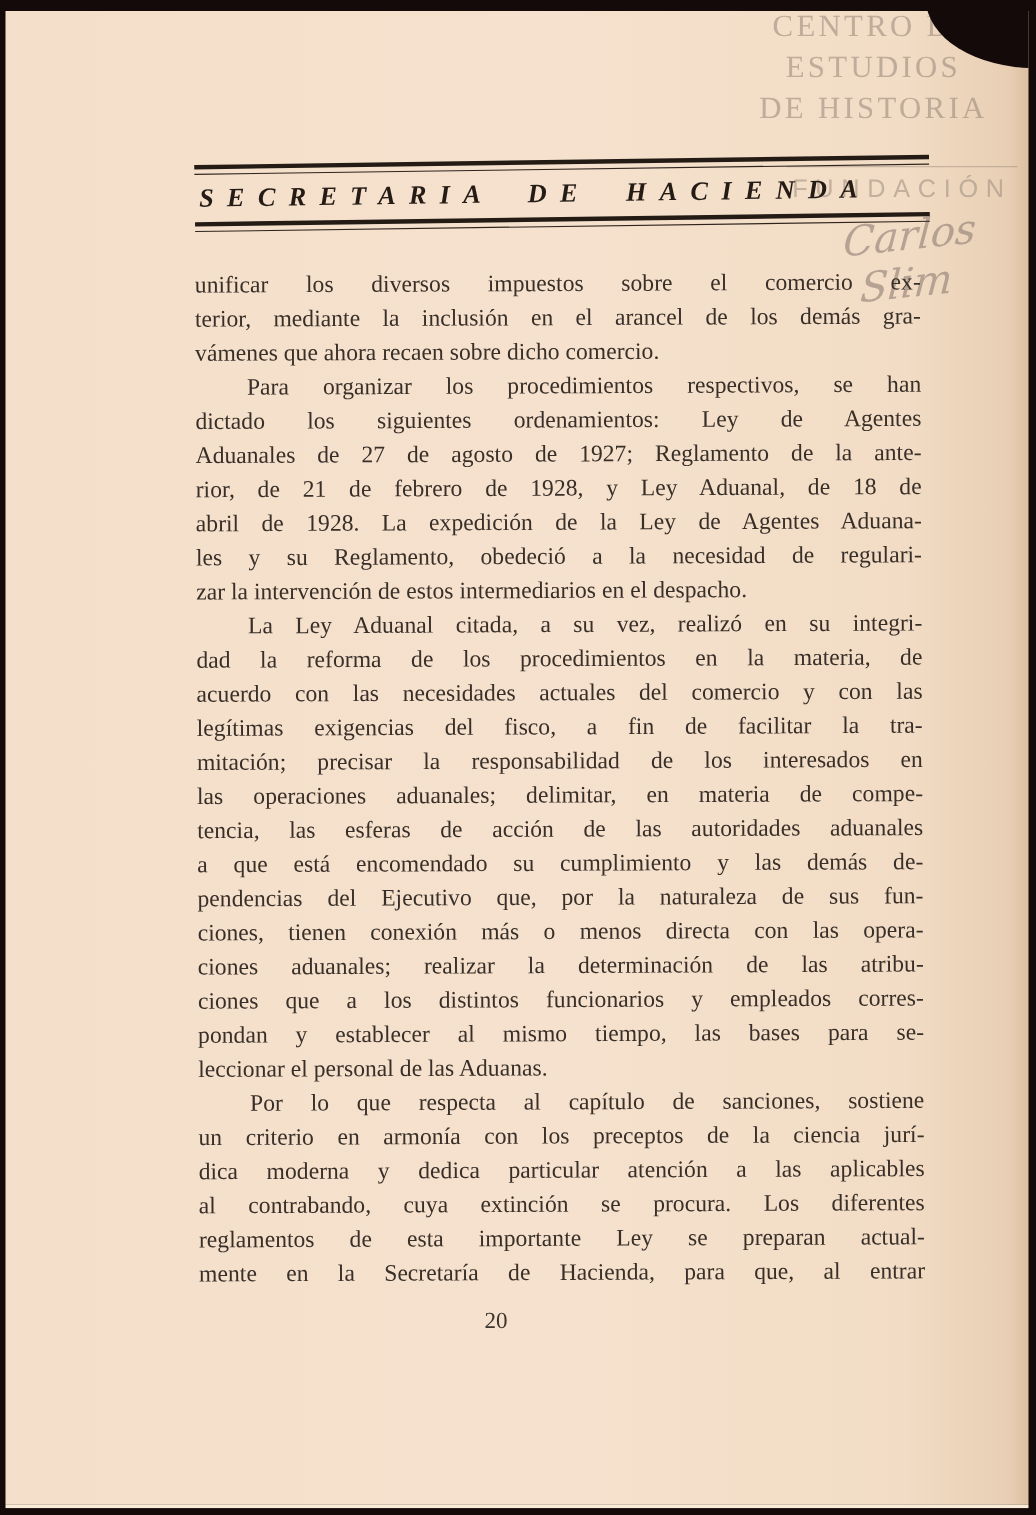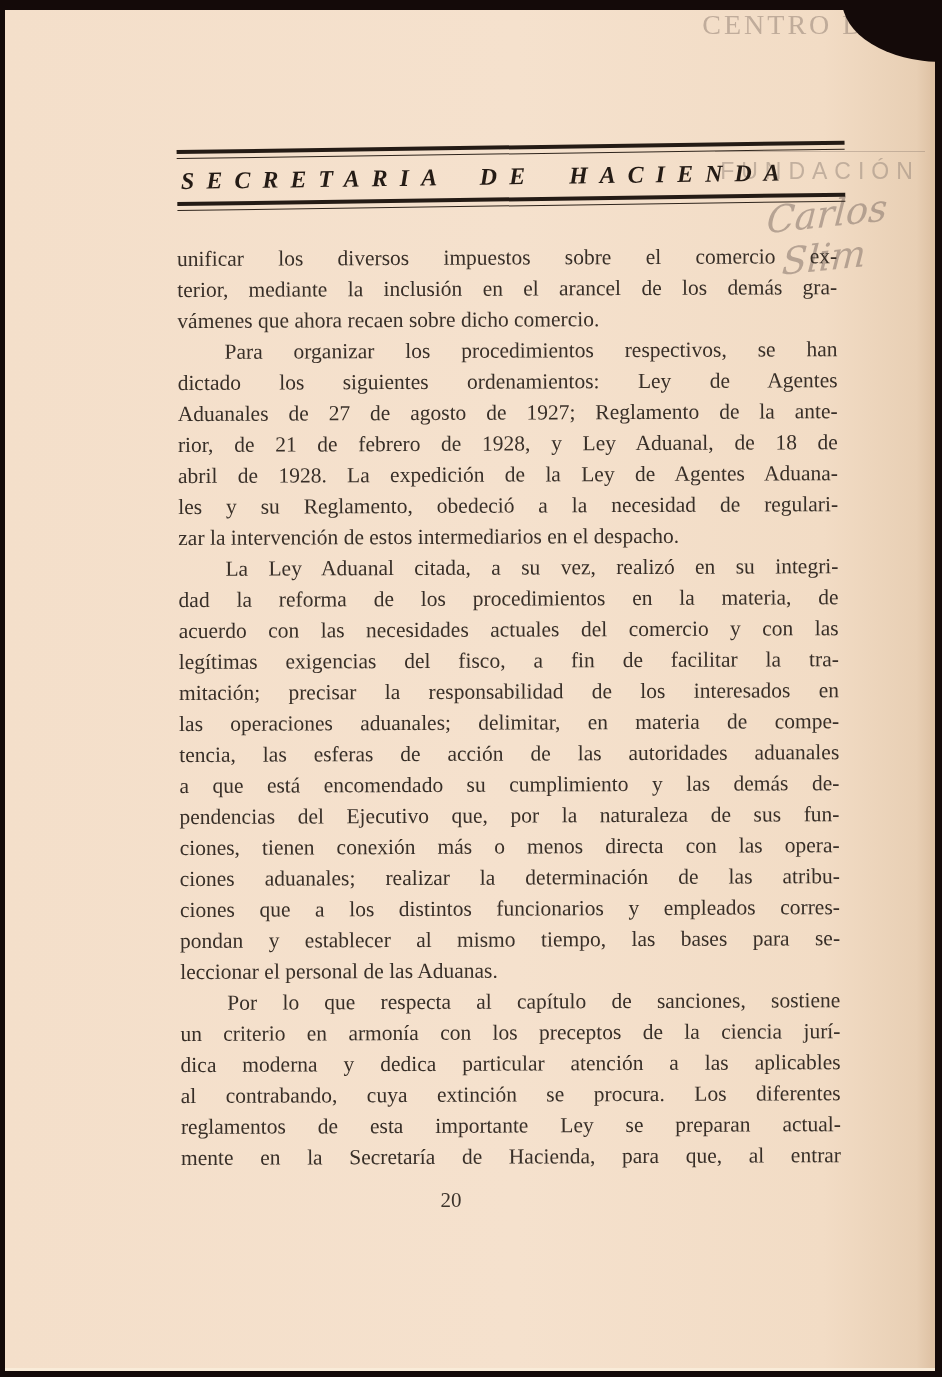--- a/index.html
+++ b/index.html
@@ -135,20 +135,22 @@
   }
 </style>
 </head>
 <body>
 
 <div id="scan">
   <div id="paper">
 
     <div id="watermark-institution">
       <div>CENTRO DE</div>
+      <div>ESTUDIOS</div>
+      <div>DE HISTORIA</div>
     </div>
     <div id="watermark-foundation">FUNDACIÓN</div>
     <div id="watermark-signature">Carlos Slim</div>
 
     <div id="header">
       <div class="rule"></div>
       <div id="header-title">SECRETARIA DE HACIENDA</div>
       <div class="rule"></div>
     </div>
 

